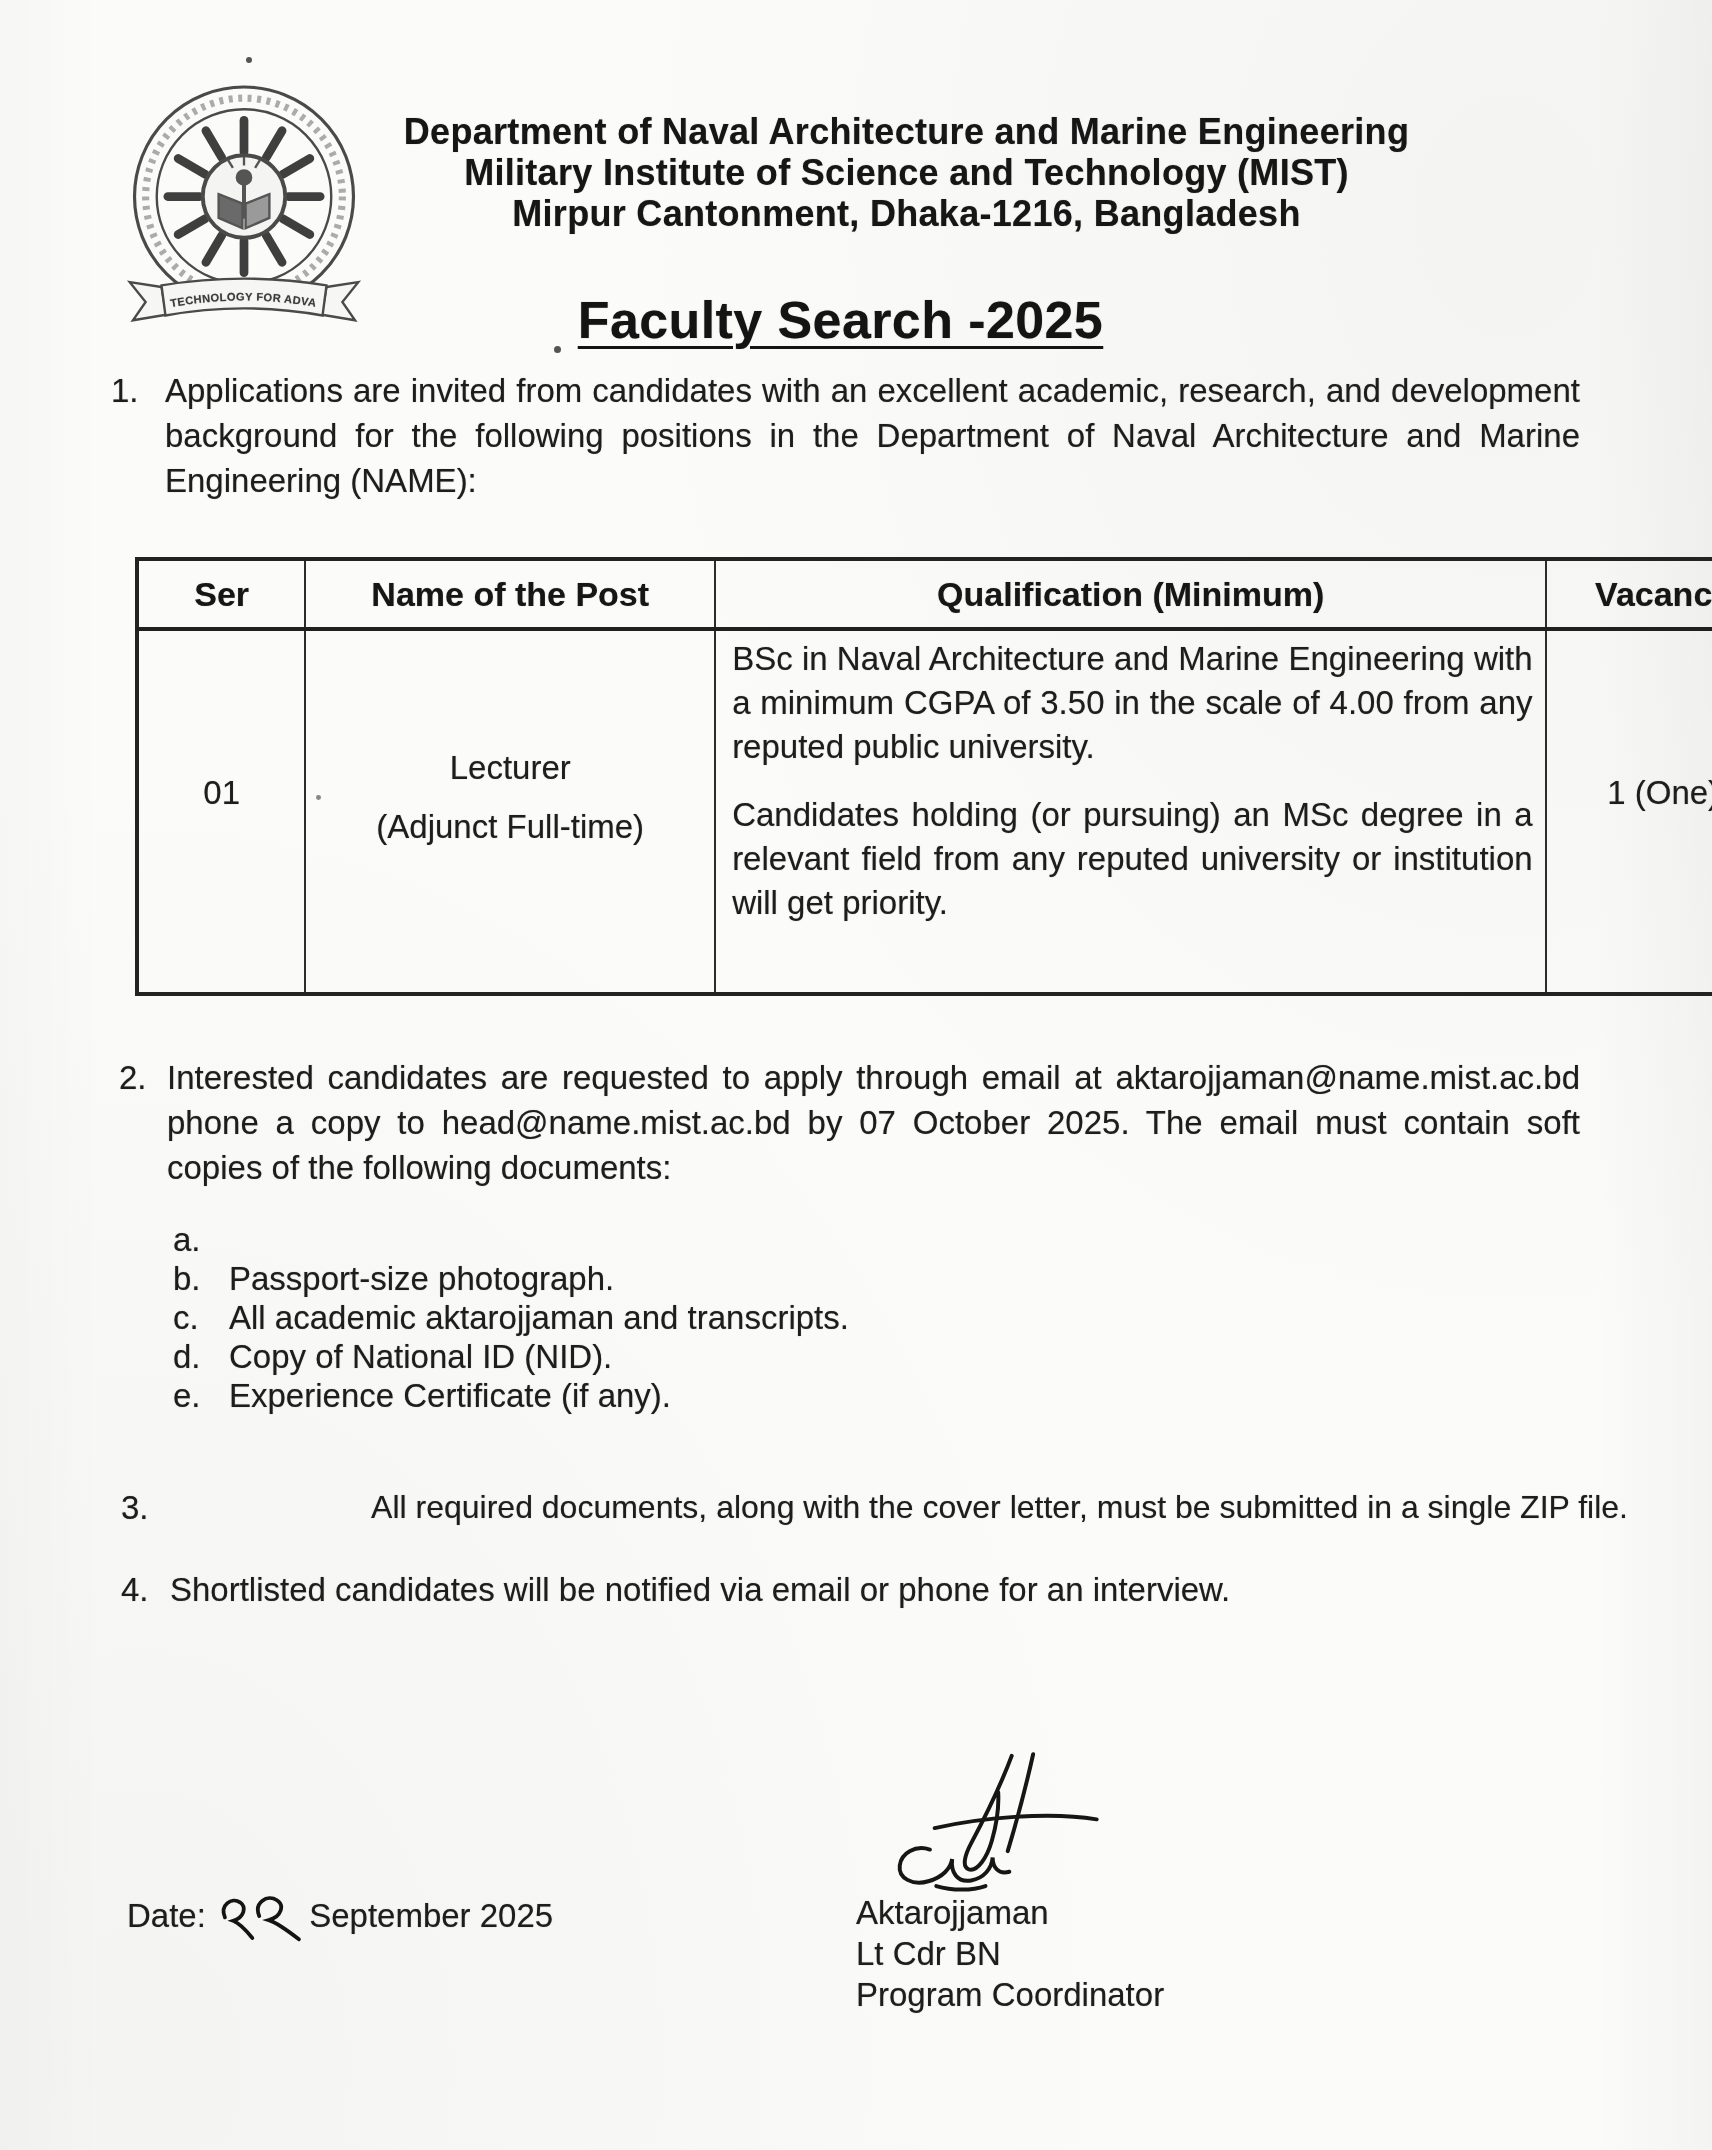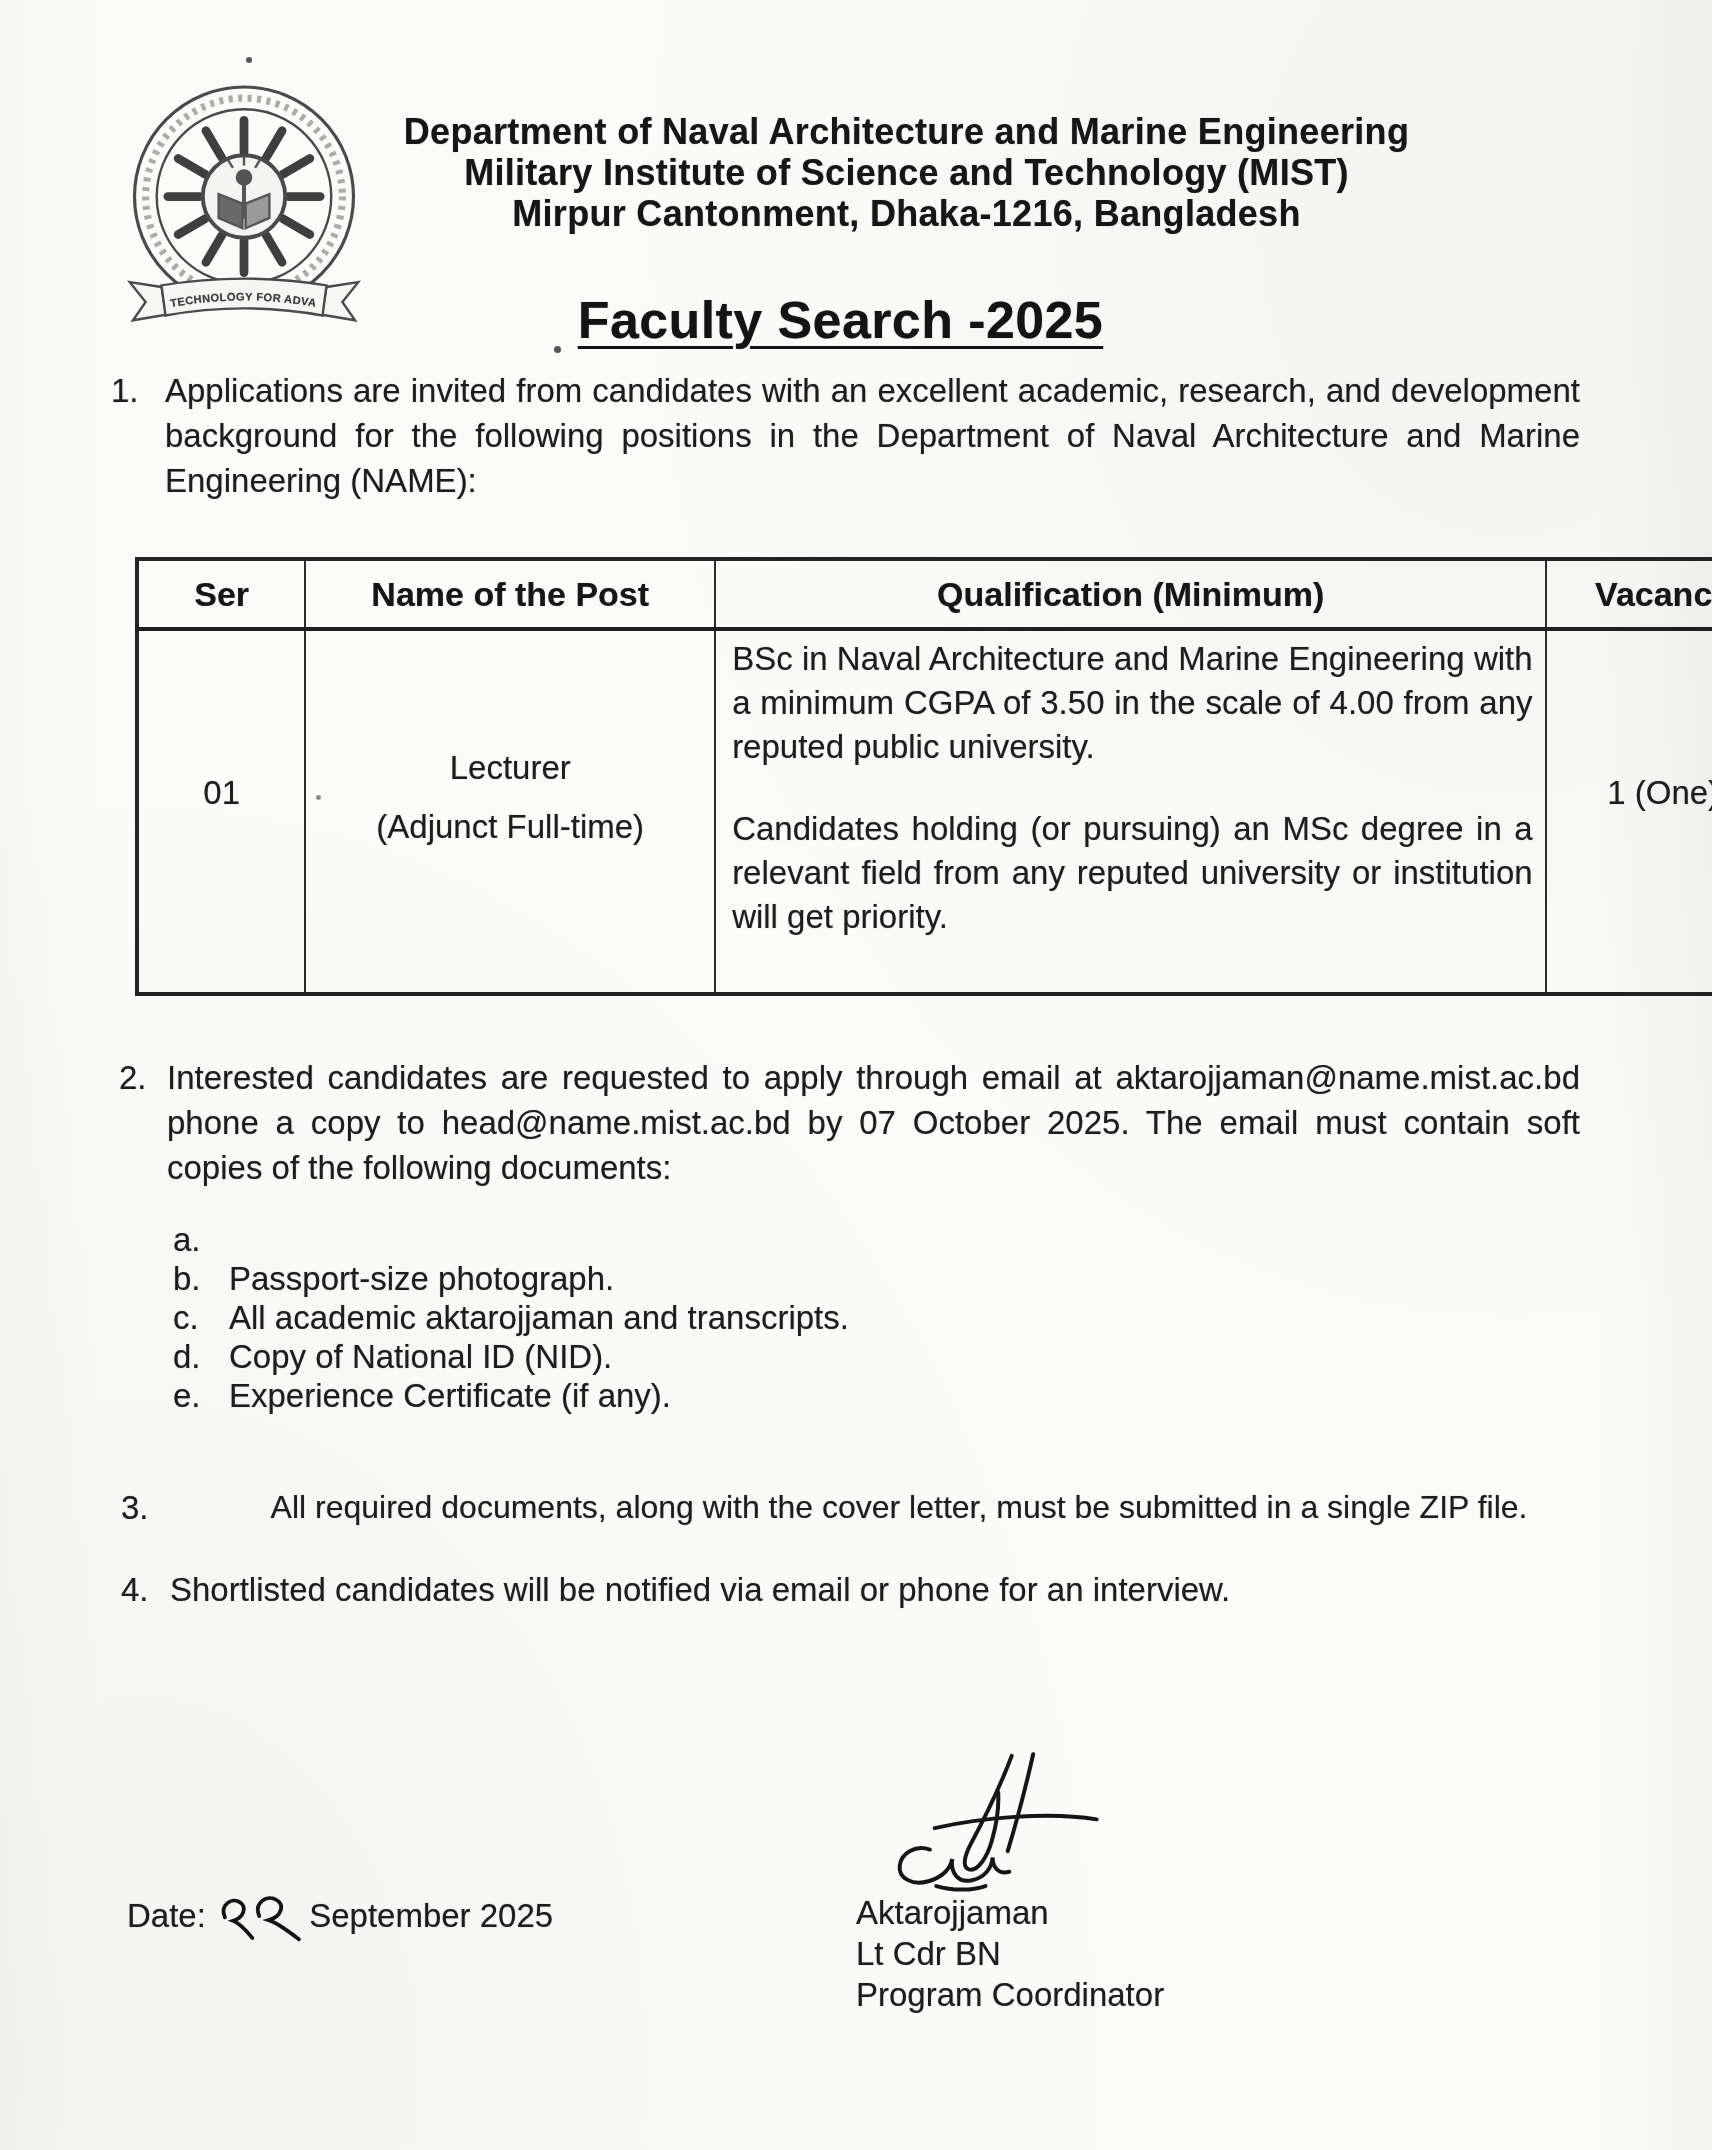--- a/index.html
+++ b/index.html
@@ -53,21 +53,21 @@
   
   .nitem{ position:absolute; display:flex; }
   .nitem .num{ flex:none; font-size:33px; }
   .nitem .itext{ flex:1; font-size:33px; line-height:45px; text-align:justify; }
   .i1{ left:111px; top:368px; width:1469px; }
   .i1 .num{ width:54px; line-height:45px; }
   .i2{ left:119px; top:1055px; width:1461px; }
   .i2 .num{ width:48px; line-height:45px; }
   .i3{ left:121px; top:1485px; width:1507px; }
   .i3 .num{ width:49px; line-height:45px; }
-  .i3 .itext{ font-size:32px; white-space:nowrap; text-align:center; }
+  .i3 .itext{ font-size:32px; white-space:nowrap; text-align:right; }
   .i4{ left:121px; top:1567px; width:1507px; }
   .i4 .num{ width:49px; line-height:45px; }
   .i4 .itext{ white-space:nowrap; text-align:left; }
   .b{ font-weight:normal; }
 
   
   .post-table{
     position:absolute; left:135px; top:557px; width:1648px;
     border-collapse:collapse;
     border:4px solid #232323;
@@ -78,21 +78,21 @@
   .post-table thead th{
     font-size:34px; font-weight:bold; text-align:center;
     border-bottom:4.8px solid #202020; color:#161616;
   }
   .post-table tbody tr{ height:365px; }
   td.ser{ text-align:center; vertical-align:middle; padding-bottom:38px; }
   td.post{ text-align:center; vertical-align:middle; padding-bottom:28.5px; }
   td.post .post2{ margin-top:20.6px; }
   td.qual{ vertical-align:top; padding:6.3px 12.7px 8px 16px; }
   td.qual p{ text-align:justify; line-height:44px; }
-  td.qual p + p{ margin-top:38px; }
+  td.qual p + p{ margin-top:24px; }
   td.vac{ text-align:center; vertical-align:middle; padding-bottom:38px; }
 
   
   .sublist{ position:absolute; left:173px; top:1220px; width:1190px; }
   .slitem{ display:flex; line-height:39px; font-size:33px; }
   .slitem .letter{ flex:none; width:56px; }
 
   
   .signature{ position:absolute; left:841px; top:1751px; width:262px; height:147px; }
   .date-row{

